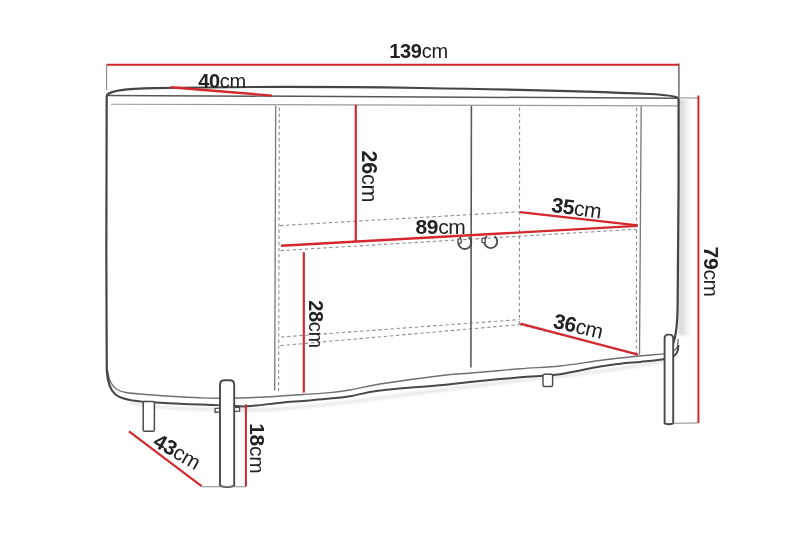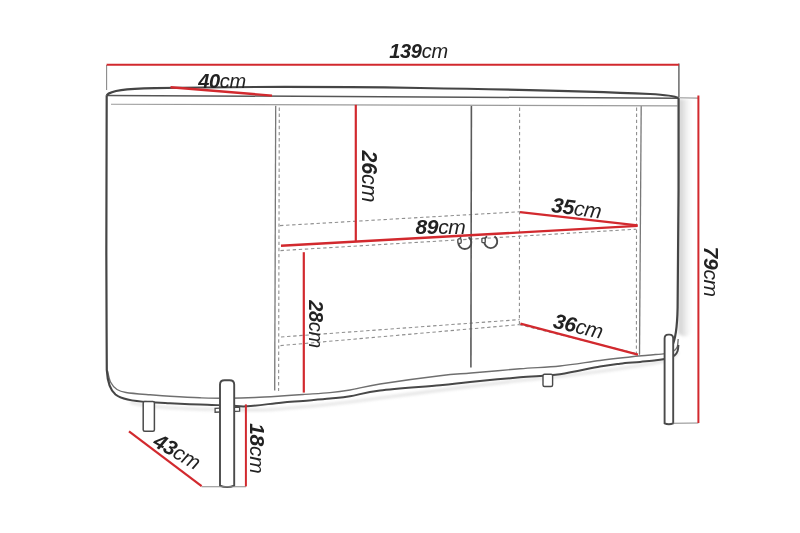--- a/index.html
+++ b/index.html
@@ -1,16 +1,16 @@
 <!DOCTYPE html>
 <html><head>
 <meta charset="utf-8">
 <style>
   html,body{margin:0;padding:0;background:#fff;}
-  .wrap{width:800px;height:533px;position:relative;overflow:hidden;background:#fff;font-style:italic;}
+  .wrap{width:800px;height:533px;position:relative;overflow:hidden;background:#fff;}
   text{font-family:"Liberation Sans",sans-serif;fill:#222;}
   .num{font-weight:bold;}
   .unit{font-weight:normal;}
 </style>
 </head>
 <body>
 <div class="wrap">
 <svg width="800" height="533" viewBox="0 0 800 533">
 <defs>
   <linearGradient id="sideShade" x1="0" y1="0" x2="1" y2="0">

